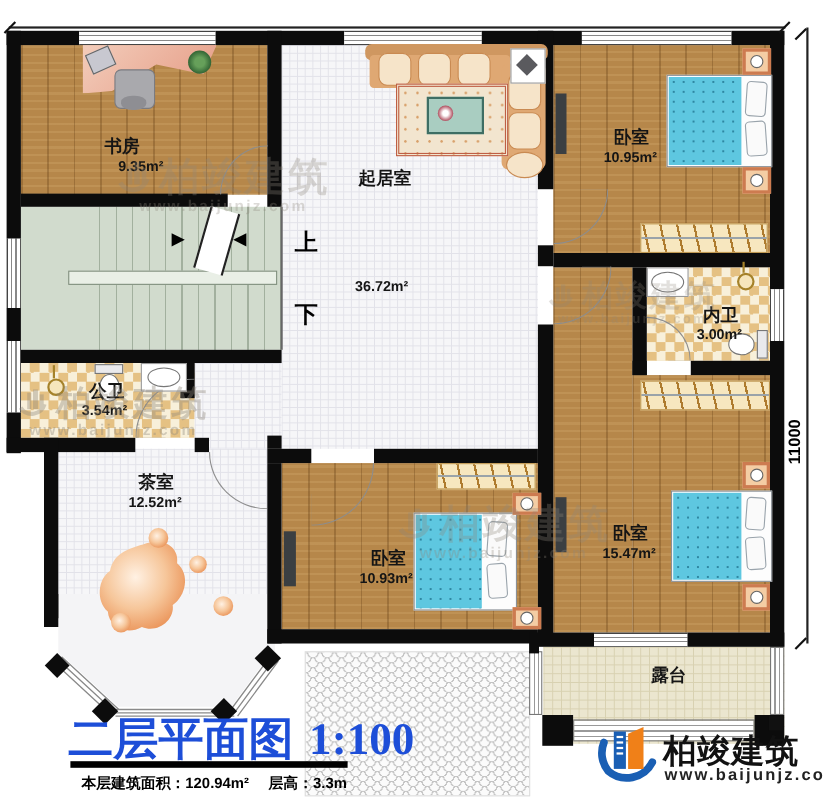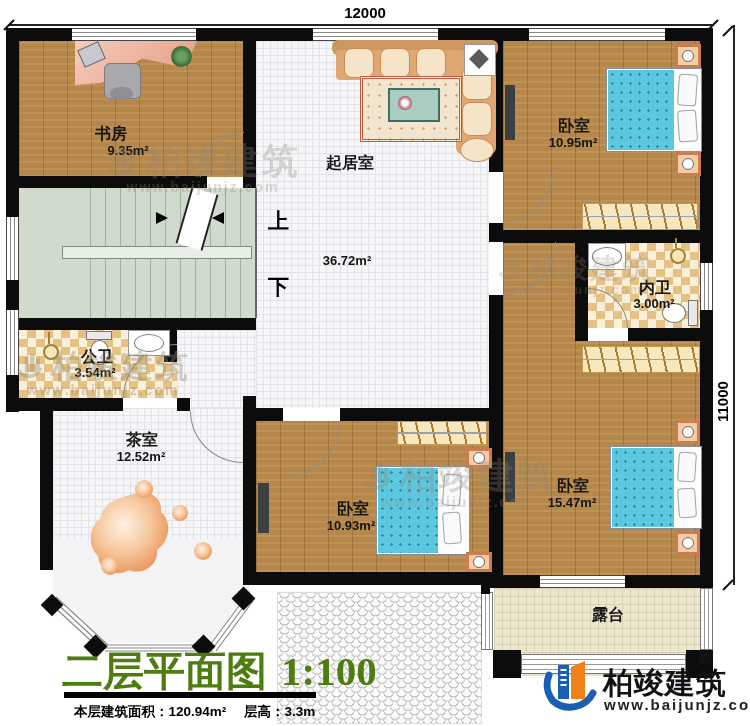--- a/index.html
+++ b/index.html
@@ -54,21 +54,21 @@
   .dim-line{position:absolute;background:#222;}
   .tick{position:absolute;width:2px;height:14px;background:#111;transform:rotate(45deg);}
   .dim-text{position:absolute;font-size:15px;font-weight:bold;color:#000;}
   .dim-text-v{position:absolute;font-size:15px;font-weight:bold;color:#000;writing-mode:vertical-rl;transform:rotate(180deg);}
   
   .wm{position:absolute;opacity:.3;color:#8f887c;font-weight:bold;pointer-events:none;text-align:center;}
   .wm-row{display:flex;align-items:center;gap:6px;}
   .wm-main{font-size:36px;letter-spacing:3px;line-height:1;white-space:nowrap;}
   .wm-url{font-size:14px;letter-spacing:2px;white-space:nowrap;}
   
-  .title-line{position:absolute;font-weight:bold;color:#4d7c0f;white-space:nowrap;
+  .title-line{position:absolute;font-weight:bold;color:#1d4ed8;white-space:nowrap;
               font-family:"Liberation Serif","DejaVu Serif",serif;}
   .info-line{position:absolute;font-size:13.5px;font-weight:bold;color:#000;white-space:nowrap;}
   .brand-name{position:absolute;font-size:30px;font-weight:bold;color:#111;white-space:nowrap;letter-spacing:1px;}
   .brand-url{position:absolute;font-size:15px;font-weight:bold;color:#222;letter-spacing:2px;white-space:nowrap;}
 </style>
 </head>
 <body>
 
 <div class="canvas">
 
@@ -281,21 +281,20 @@
   <span class="room-area" style="left:351px;top:519px;">10.93m²</span>
 
   <span class="room-name" style="left:573px;top:478px;">卧室</span>
   <span class="room-area" style="left:572px;top:496px;">15.47m²</span>
 
   <span class="room-name" style="left:608px;top:607px;">露台</span>
 
   <div class="dim-line" style="left:8px;top:24px;width:706px;height:1.5px;"></div>
   <div class="tick" style="left:8px;top:18px;"></div>
   <div class="tick" style="left:712px;top:18px;"></div>
-  <div class="dim-text" style="left:300px;top:4px;width:130px;text-align:center;">12000</div>
 
   <div class="dim-line" style="left:733px;top:25px;width:1.5px;height:560px;"></div>
   <div class="tick" style="left:727px;top:24px;"></div>
   <div class="tick" style="left:727px;top:578px;"></div>
   <div class="dim-text-v" style="left:714px;top:352px;height:70px;">11000</div>
 
   <div class="wm" style="left:105px;top:143px;">
     <div class="wm-row">
       <svg width="34" height="34" viewBox="0 0 40 40">
           <path d="M5 26 A16 16 0 0 0 34 22" fill="none" stroke="#8f887c" stroke-width="5"></path>

